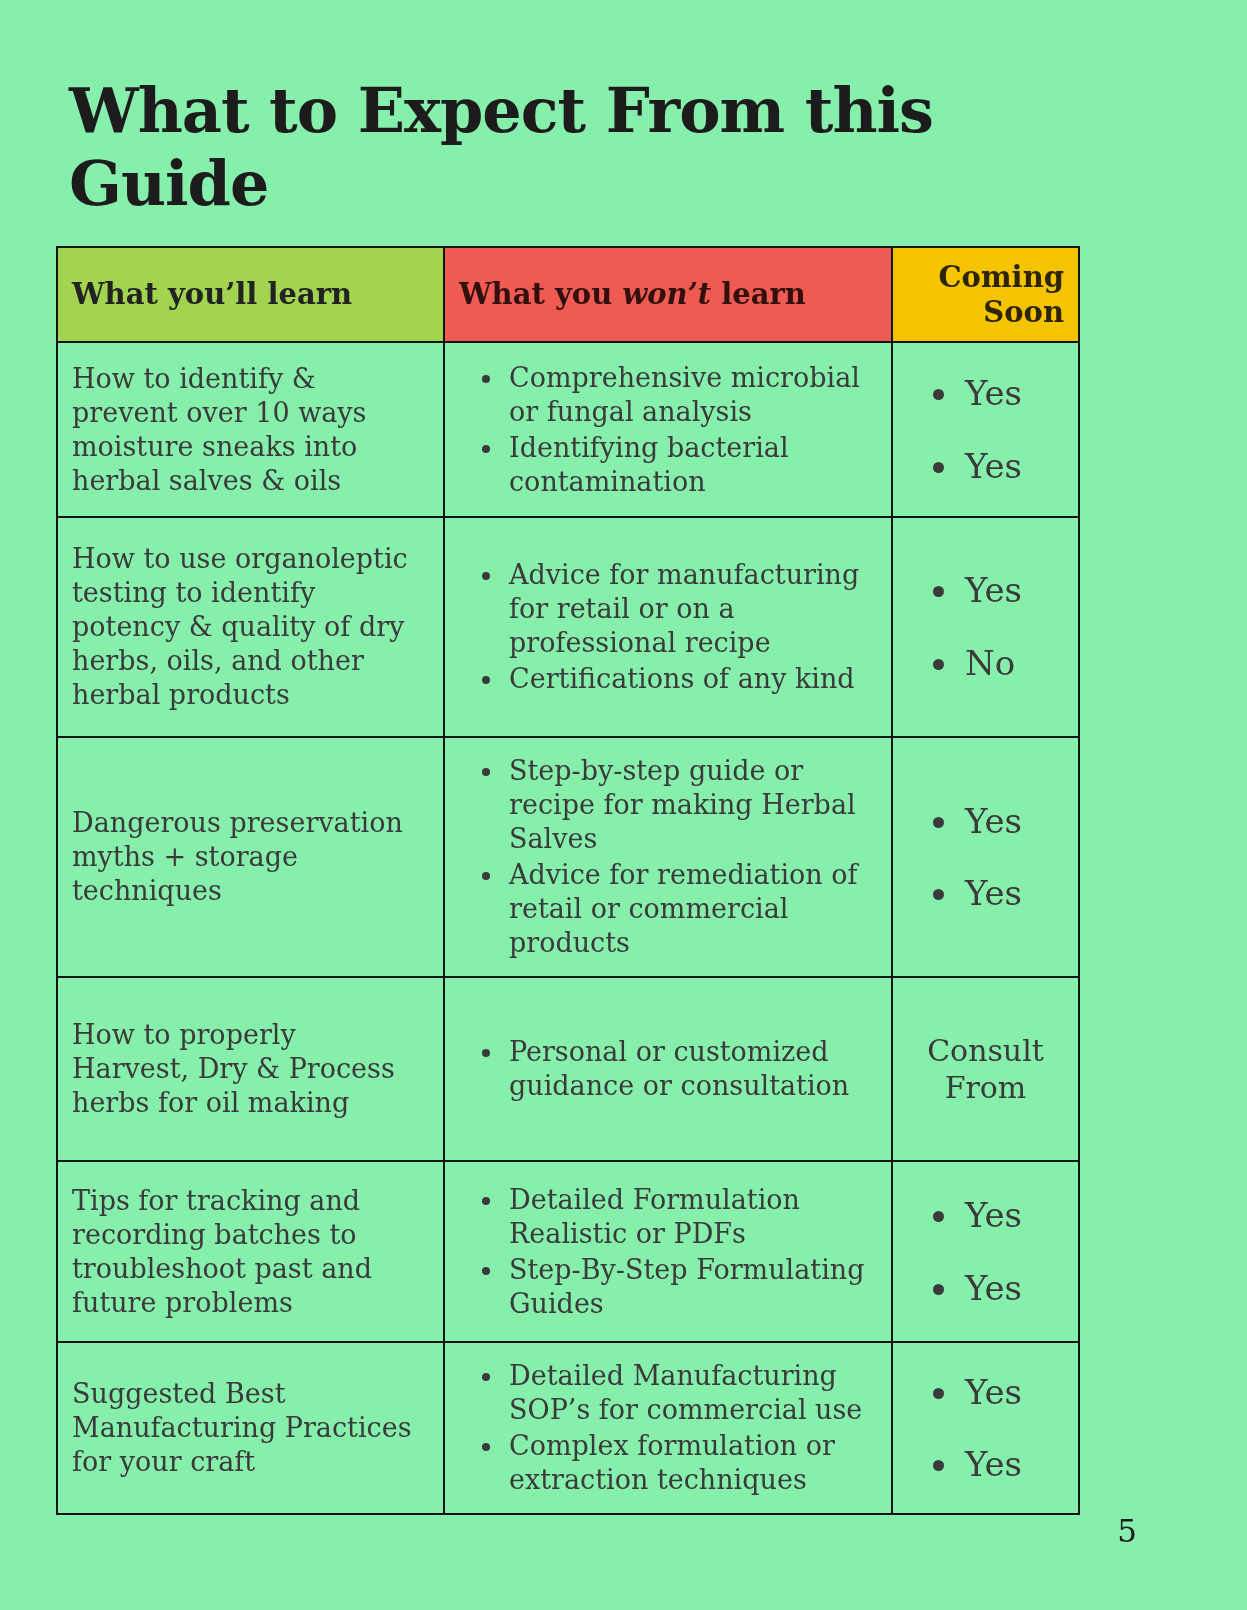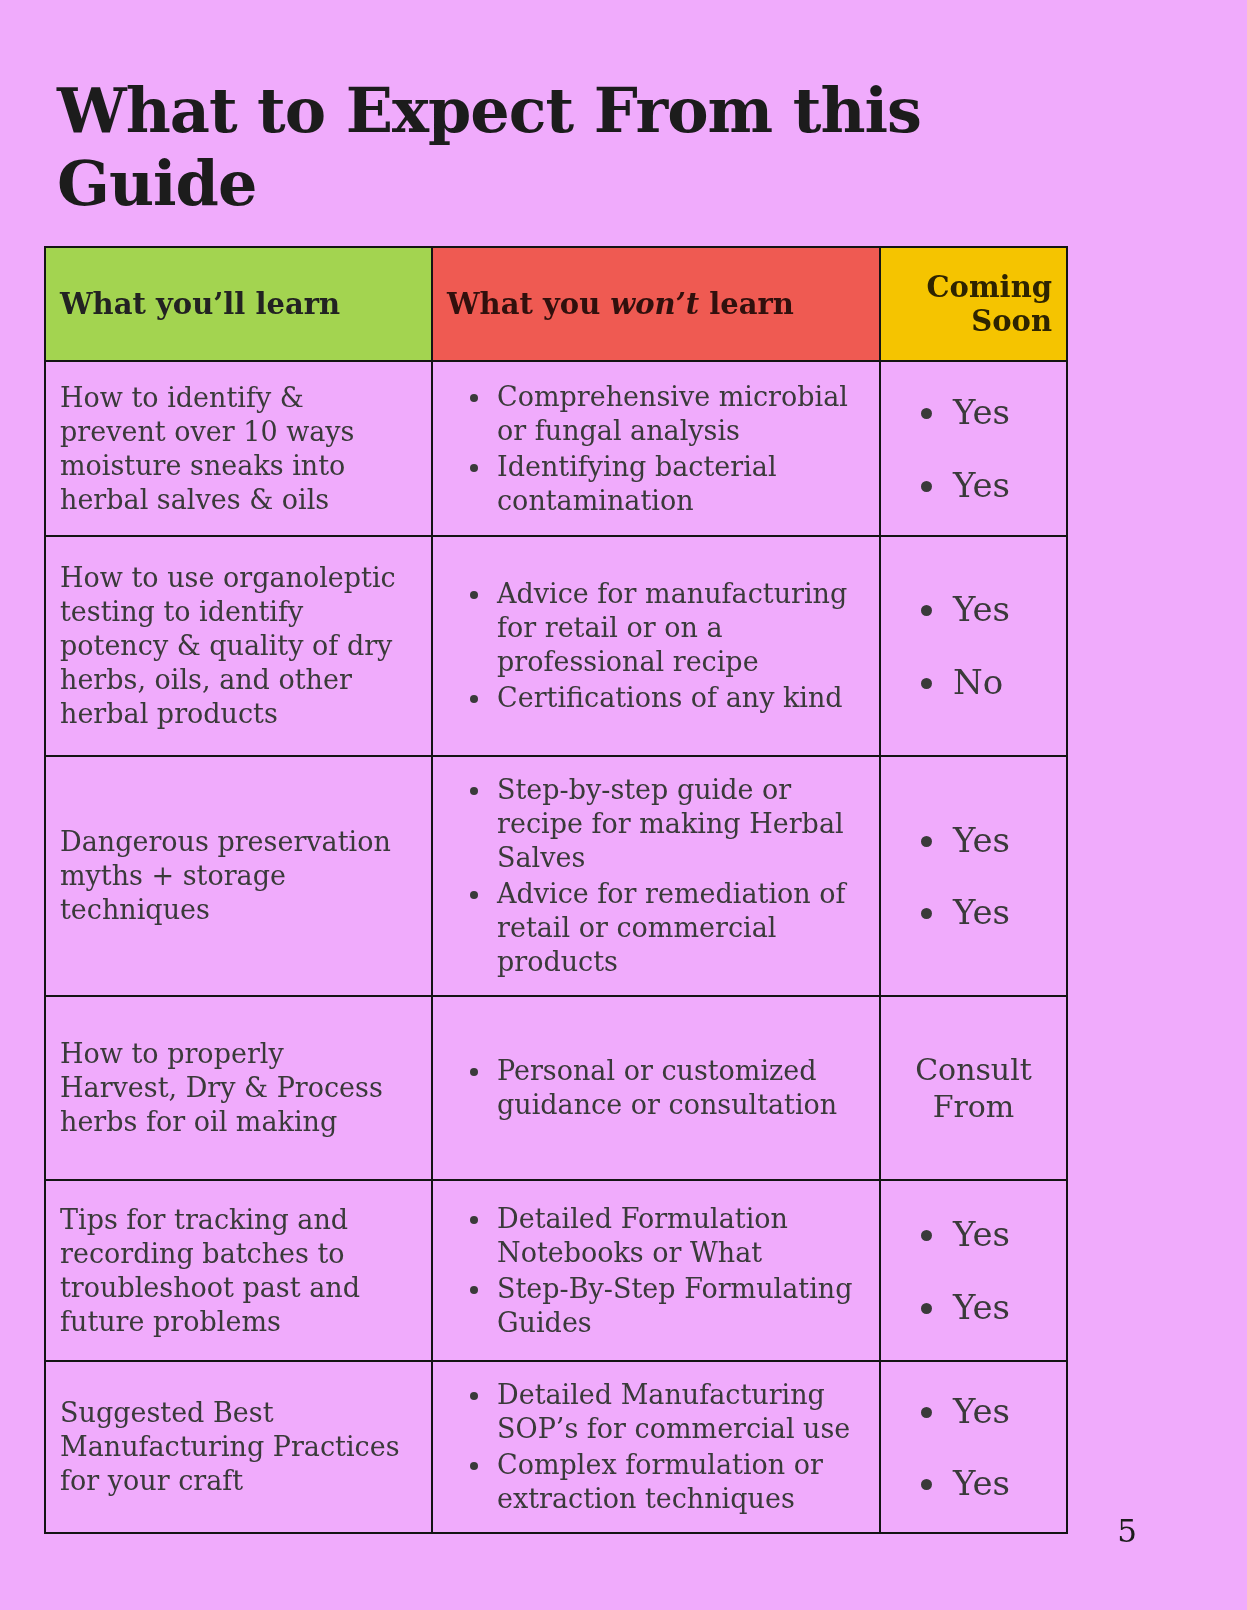--- a/index.html
+++ b/index.html
@@ -2,24 +2,24 @@
 <html><head>
 <meta charset="utf-8">
 <style>
   * { box-sizing: border-box; }
   html, body { margin: 0; padding: 0; background: #ffffff; }
   .page {
     width: 1247px;
     height: 1610px;
     margin: 0 auto;
     position: relative;
-    background: #f0abfc;
+    background: #86efac;
     font-family: "DejaVu Serif", "Liberation Serif", serif;
     color: #2b2b2b;
-    padding: 60px 125px 0 44px;
+    padding: 60px 125px 0 56px;
   }
   .title {
     margin: 14px 0 0 13px;
     font-size: 62px;
     line-height: 1.18;
     font-weight: 700;
     color: #1c1c1c;
     letter-spacing: -1px;
   }
   .subtitle {
@@ -35,21 +35,21 @@
     table-layout: fixed;
   }
   table.expect th, table.expect td {
     border: 2px solid #141414;
     vertical-align: middle;
   }
   col.c-learn  { width: 387px; }
   col.c-wont   { width: 448px; }
   col.c-coming { width: 187px; }
 
-  thead tr { height: 114px; }
+  thead tr { height: 95px; }
   th {
     font-size: 29px;
     font-weight: 700;
     text-align: left;
     padding: 10px 14px;
     color: #222222;
     line-height: 1.2;
   }
   th.th-learn  { background: #a3d450; }
   th.th-wont   { background: #ef5a52; color: #31100d; }
@@ -200,21 +200,21 @@
 From</div>
         </td>
       </tr>
 
       <tr>
         <td class="cell-learn">
           <p>Tips for tracking and recording batches to troubleshoot past and future problems</p>
         </td>
         <td class="cell-wont">
           <ul>
-            <li>Detailed Formulation Notebooks or What</li>
+            <li>Detailed Formulation Realistic or PDFs</li>
             <li>Step-By-Step Formulating Guides</li>
           </ul>
         </td>
         <td class="cell-coming">
           <ul>
             <li>Yes</li>
             <li>Yes</li>
           </ul>
         </td>
       </tr>

